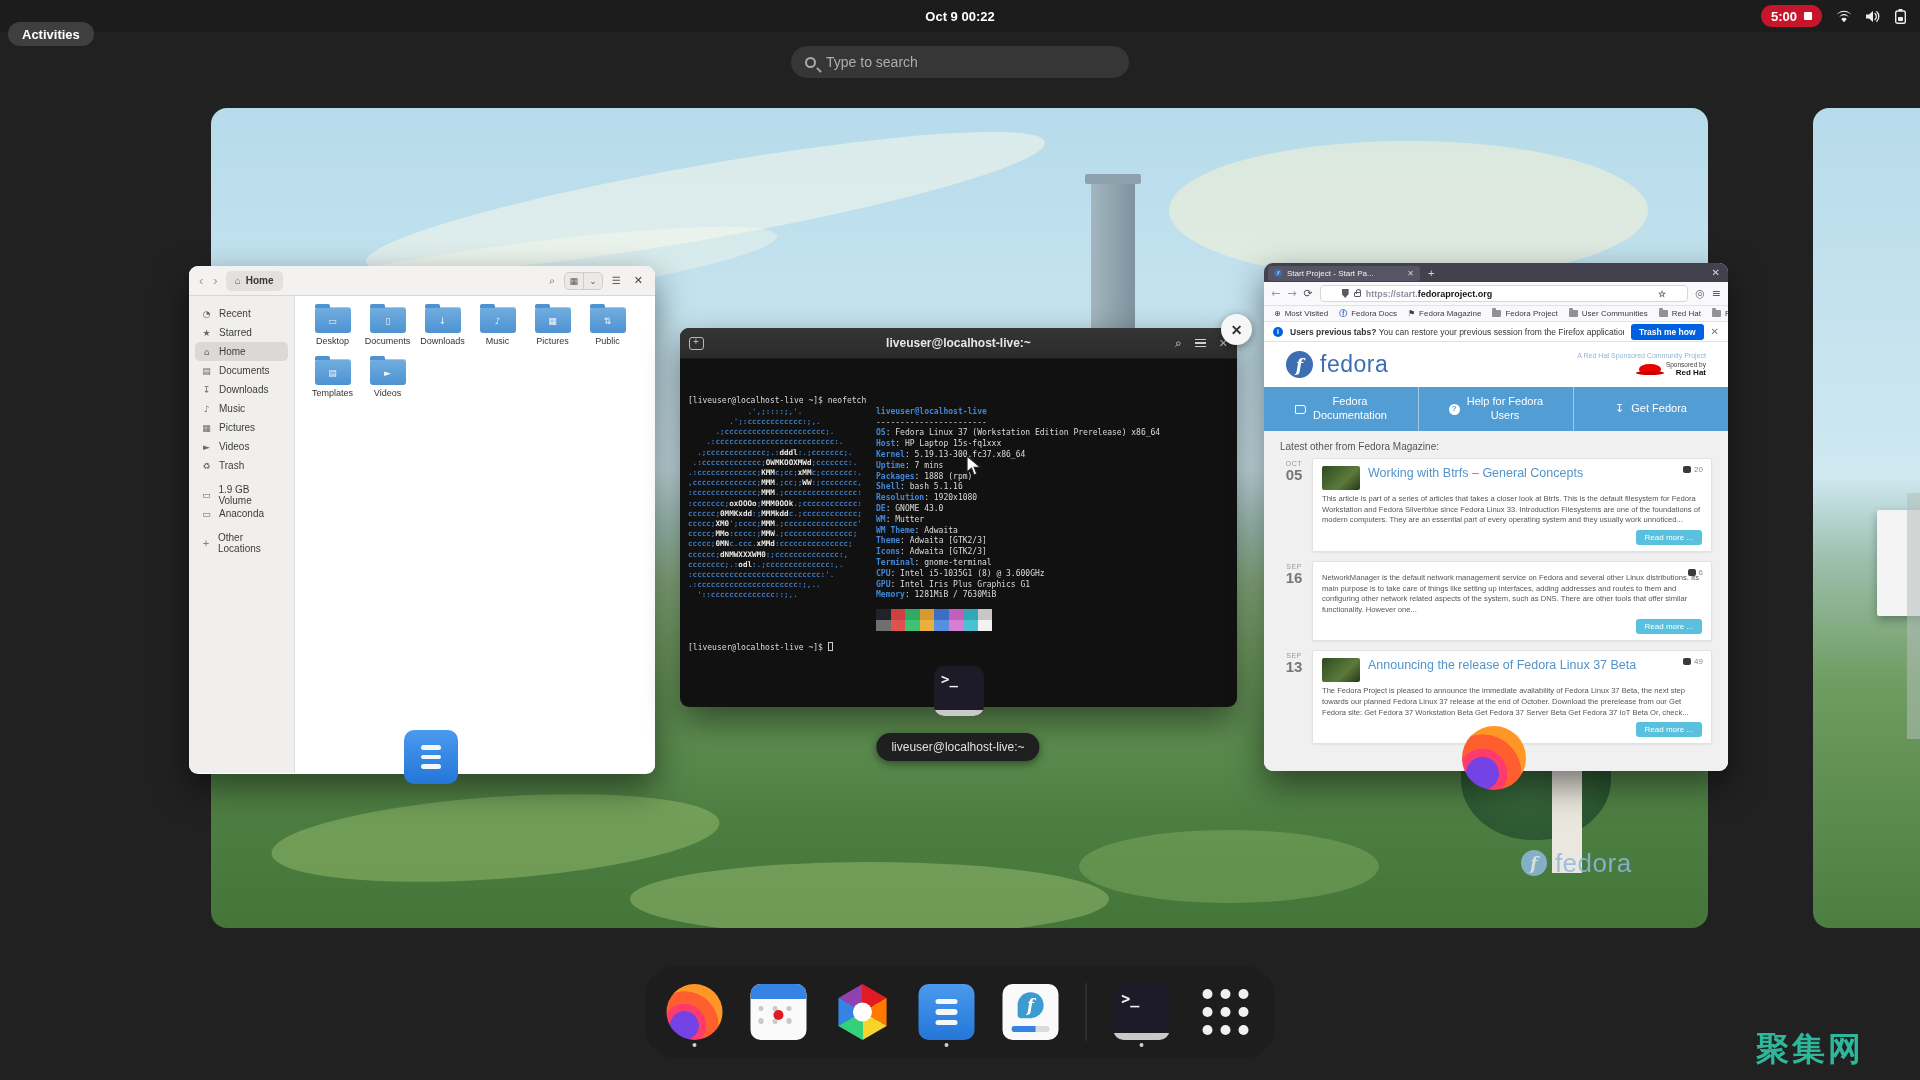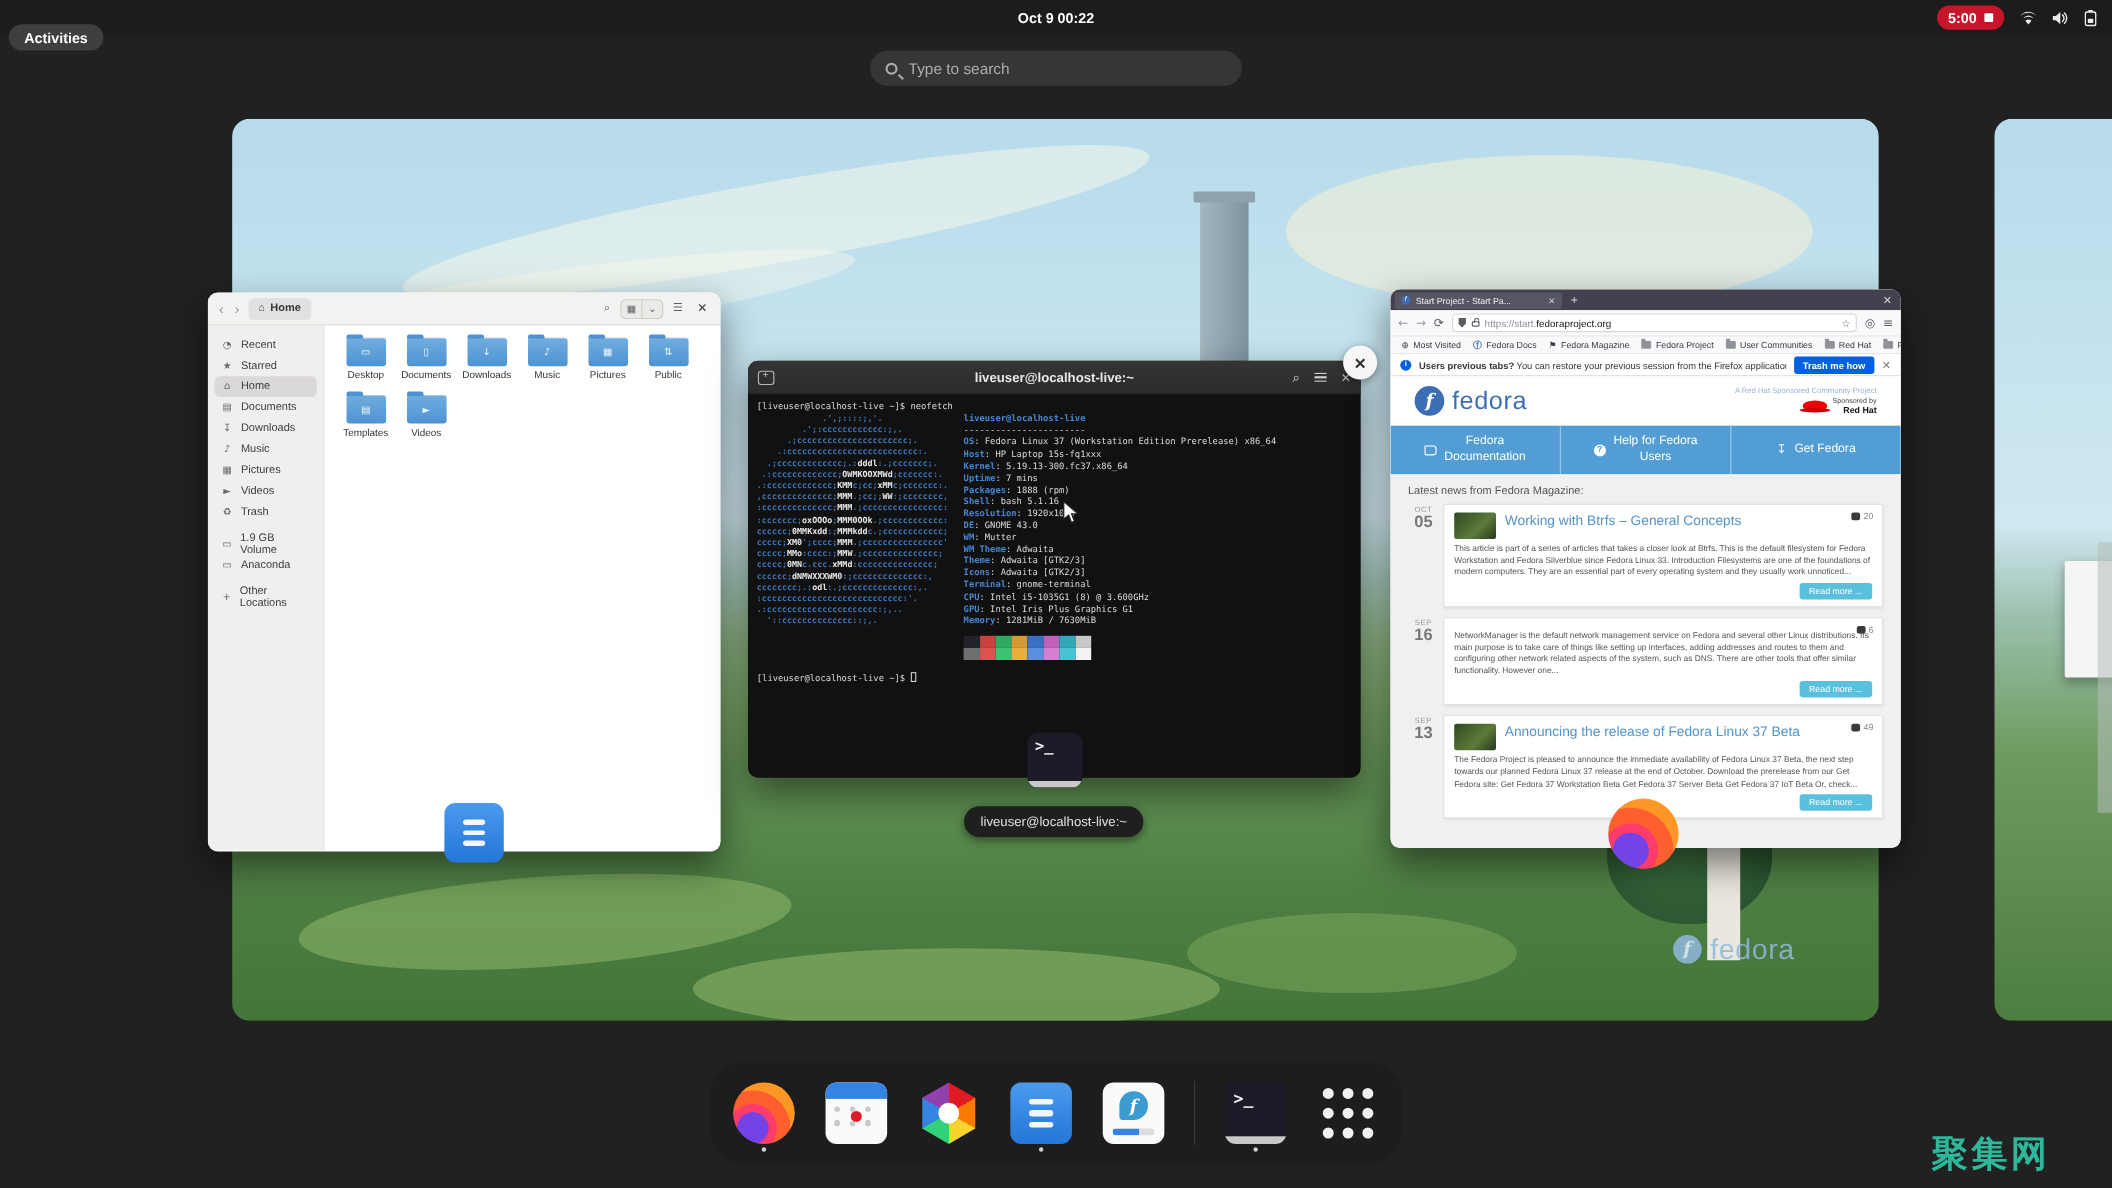--- a/index.html
+++ b/index.html
@@ -98,21 +98,21 @@
               display:flex; align-items:center; padding:0 9px; }
   .t-newtab { width:15px; height:13px; border:1px solid #b9b9b9; border-radius:3px; position:relative; }
   .t-newtab::after { content:'+'; position:absolute; left:3px; top:-2px; color:#b9b9b9; font-size:10px; }
   .t-title { position:absolute; left:50%; transform:translateX(-50%); color:#e8e8e8; font-size:12px; font-weight:700; }
   .t-right { margin-left:auto; display:flex; align-items:center; gap:13px; color:#cfcfcf; }
   .t-search { font-size:12px; font-family:"DejaVu Sans", sans-serif; }
   .t-burger { display:flex; flex-direction:column; gap:2px; }
   .t-burger i { width:11px; height:1.6px; background:#cfcfcf; }
   .t-x { font-size:11px; color:#bdbdbd; }
   .t-body { padding:6px 8px; font-family:"DejaVu Sans Mono", monospace; font-size:8px; line-height:10.8px; color:#dcdcdc; }
-  .t-line { white-space:pre; }
+  .t-line { white-space:pre;margin-top:31px; }
   .t-cols { display:flex; margin-top:0; }
   .t-ascii { font-family:"DejaVu Sans Mono", monospace; font-size:7.6px; line-height:10.2px; color:#3b77bd; font-weight:700;
              white-space:pre; width:188px; flex:none; }
   .t-ascii .w { color:#e9e9e9; }
   .t-info { white-space:pre; }
   .t-info .lab { color:#4287d6; font-weight:700; }
   .t-info .hd { color:#4287d6; font-weight:700; }
   .pal-row { display:flex; margin-left:0; }
   .pal-row span { width:14.5px; height:11px; display:block; }
   .t-prompt2 { margin-top:11px; }
@@ -176,21 +176,21 @@
                 text-align:center; font-style:italic; flex:none; }
   .x-tab .ttl { color:#f2f2f2; font-size:8px; white-space:nowrap; overflow:hidden; flex:1; }
   .x-tab .tx { color:#cfcfcf; font-size:8px; }
   .x-newtab { color:#d5d5d5; font-size:11px; margin-left:8px; }
   .x-winx { margin-left:auto; color:#d5d5d5; font-size:10px; padding-right:4px; }
   .x-navbar { height:24px; background:#f9f9fb; border-bottom:1px solid #e3e3e6; display:flex; align-items:center;
               padding:0 7px; gap:7px; flex:none; }
   .x-nic { color:#9a9aa2; font-size:11px; line-height:1; font-family:"DejaVu Sans", sans-serif; }
   .x-nic.dark { color:#5b5b66; }
   .x-url { flex:1; height:17px; background:#fff; border:1px solid #d7d7db; border-radius:4px; display:flex;
-           align-items:center; gap:5px; padding:0 5px; }
+           align-items:center; gap:5px; padding:0 21px;font-weight:bold; }
   .x-shield { width:7px; height:9px; background:#5b5b66; clip-path:polygon(0 0,100% 0,100% 55%,50% 100%,0 55%); flex:none; }
   .x-lock { width:7px; height:5px; border:1px solid #5b5b66; border-radius:1px; position:relative; flex:none; margin-top:2px;}
   .x-lock::before { content:''; position:absolute; left:1px; top:-4px; width:3px; height:4px; border:1px solid #5b5b66;
                     border-bottom:none; border-radius:3px 3px 0 0; }
   .x-urltext { font-size:9px; color:#15141a; white-space:nowrap; overflow:hidden; flex:1; }
   .x-urltext .dim { color:#8f8f9d; }
   .x-star { color:#5b5b66; font-size:9px; }
   .x-bmbar { height:16px; background:#f9f9fb; border-bottom:1px solid #e3e3e6; display:flex; align-items:center;
              padding:0 10px; gap:11px; flex:none; }
   .bm { display:flex; align-items:center; gap:4px; color:#3a3a40; font-size:8px; white-space:nowrap; }
@@ -574,21 +574,21 @@
           </div>
         </div>
       </div>
       <div class="s-nav">
           <div class="s-nav-item"><span class="nv-book"></span><span>Fedora
 Documentation</span></div>
           <div class="s-nav-item"><span class="nv-q">?</span><span>Help for Fedora
 Users</span></div>
           <div class="s-nav-item"><span class="nv-dl">↧</span><span>Get Fedora</span></div>
         </div>
-      <div class="s-news-head">Latest news from Fedora Magazine:</div>
+      <div class="s-news-head">Latest other from Fedora Magazine:</div>
       <div id="articles">
           <div class="article">
             <div class="a-date">
               <div class="a-month">OCT</div>
               <div class="a-day">05</div>
             </div>
             <div class="a-card">
               <div class="a-top">
                 <div class="a-thumb"></div>
                 <div class="a-title">Working with Btrfs – General Concepts</div>

